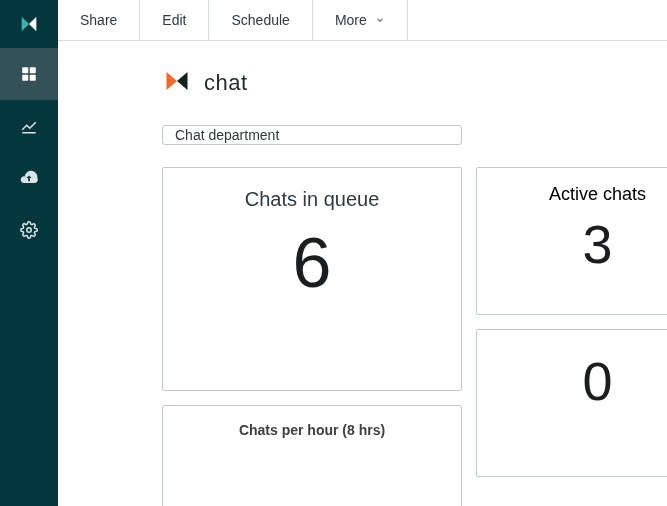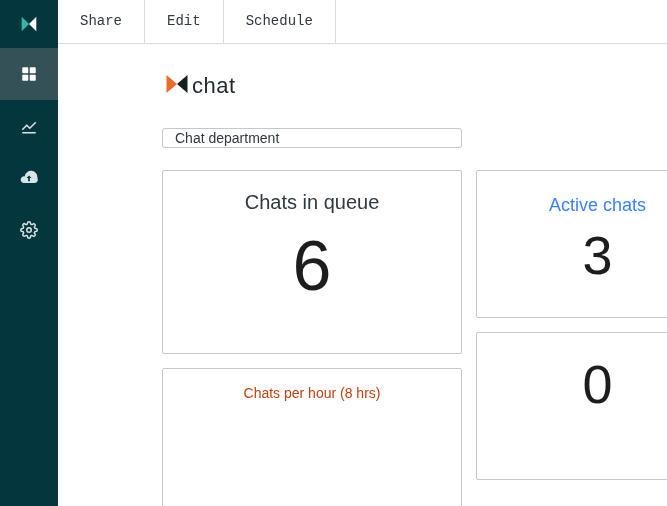--- a/index.html
+++ b/index.html
@@ -49,21 +49,20 @@
     flex-direction: column;
     min-width: 0;
   }
 
   
   .toolbar {
     height: 48px;
     border-bottom: 1px solid #d8dcde;
     display: flex;
     align-items: stretch;
-    font-family: Liberation Mono, monospace;
   }
   .toolbar .tbtn {
     display: flex;
     align-items: center;
     justify-content: center;
     padding: 0 22px;
     font-size: 14px;
     color: #2f3941;
     border-right: 1px solid #d8dcde;
     cursor: pointer;
@@ -77,20 +76,21 @@
 
   
   .content {
     padding: 18px 18px 0 18px;
     overflow: hidden;
   }
 
   .brand-row {
     display: flex;
     align-items: center;
+    gap: 12px;
     padding: 8px 0 8px 86px;
     margin-bottom: 18px;
   }
   .brand-title {
     font-size: 22px;
     letter-spacing: 0.5px;
     color: #1f2a2e;
   }
 
   .inner {
@@ -126,48 +126,47 @@
   }
   .card {
     border: 1px solid #c2c8cc;
     border-radius: 2px;
     background: #fff;
     display: flex;
     flex-direction: column;
     align-items: center;
   }
   .card-lg {
-    height: 184px;
+    height: 224px;
     padding-top: 20px;
   }
   .card-sm {
     height: 148px;
     padding-top: 16px;
   }
   .card-bottom {
     height: 184px;
     padding-top: 16px;
   }
   .card-title {
     font-size: 20px;
     color: #2f3941;
     font-weight: 400;
     margin-bottom: 6px;
   }
   .card-title-sm {
     font-size: 18px;
-    color: #3b82f6;
+    color: #000000;
     font-weight: 400;
     margin-bottom: 4px;
-    margin-top: 8px;
   }
   .card-title-xs {
     font-size: 14px;
-    color: #c2410c;
-    font-weight: 400;
+    color: #404040;
+    font-weight: 700;
   }
   .big-num {
     font-size: 70px;
     font-weight: 400;
     line-height: 1.1;
     color: #1c1d1e;
     margin-top: 8px;
   }
   .big-num-sm {
     font-size: 54px;
@@ -219,20 +218,28 @@
   <div class="main">
     <div class="toolbar">
       <div class="tbtn">
         <span>Share</span>
       </div>
       <div class="tbtn">
         <span>Edit</span>
       </div>
       <div class="tbtn">
         <span>Schedule</span>
+      </div>
+      <div class="tbtn">
+        <span>More</span>
+        <span class="chev">
+          <svg width="10" height="10" viewBox="0 0 24 24" fill="none" stroke="#7a8289" stroke-width="3">
+            <polyline points="6 9 12 15 18 9"></polyline>
+          </svg>
+        </span>
       </div>
     </div>
 
     <div class="content">
       <div class="brand-row">
         <span>
           <svg width="30" height="28" viewBox="0 0 40 32">
             <path d="M6 28 L6 4 L20 16 Z" fill="#f26a2a"></path>
             <path d="M34 4 L34 28 L20 16 Z" fill="#12221f"></path>
           </svg>

